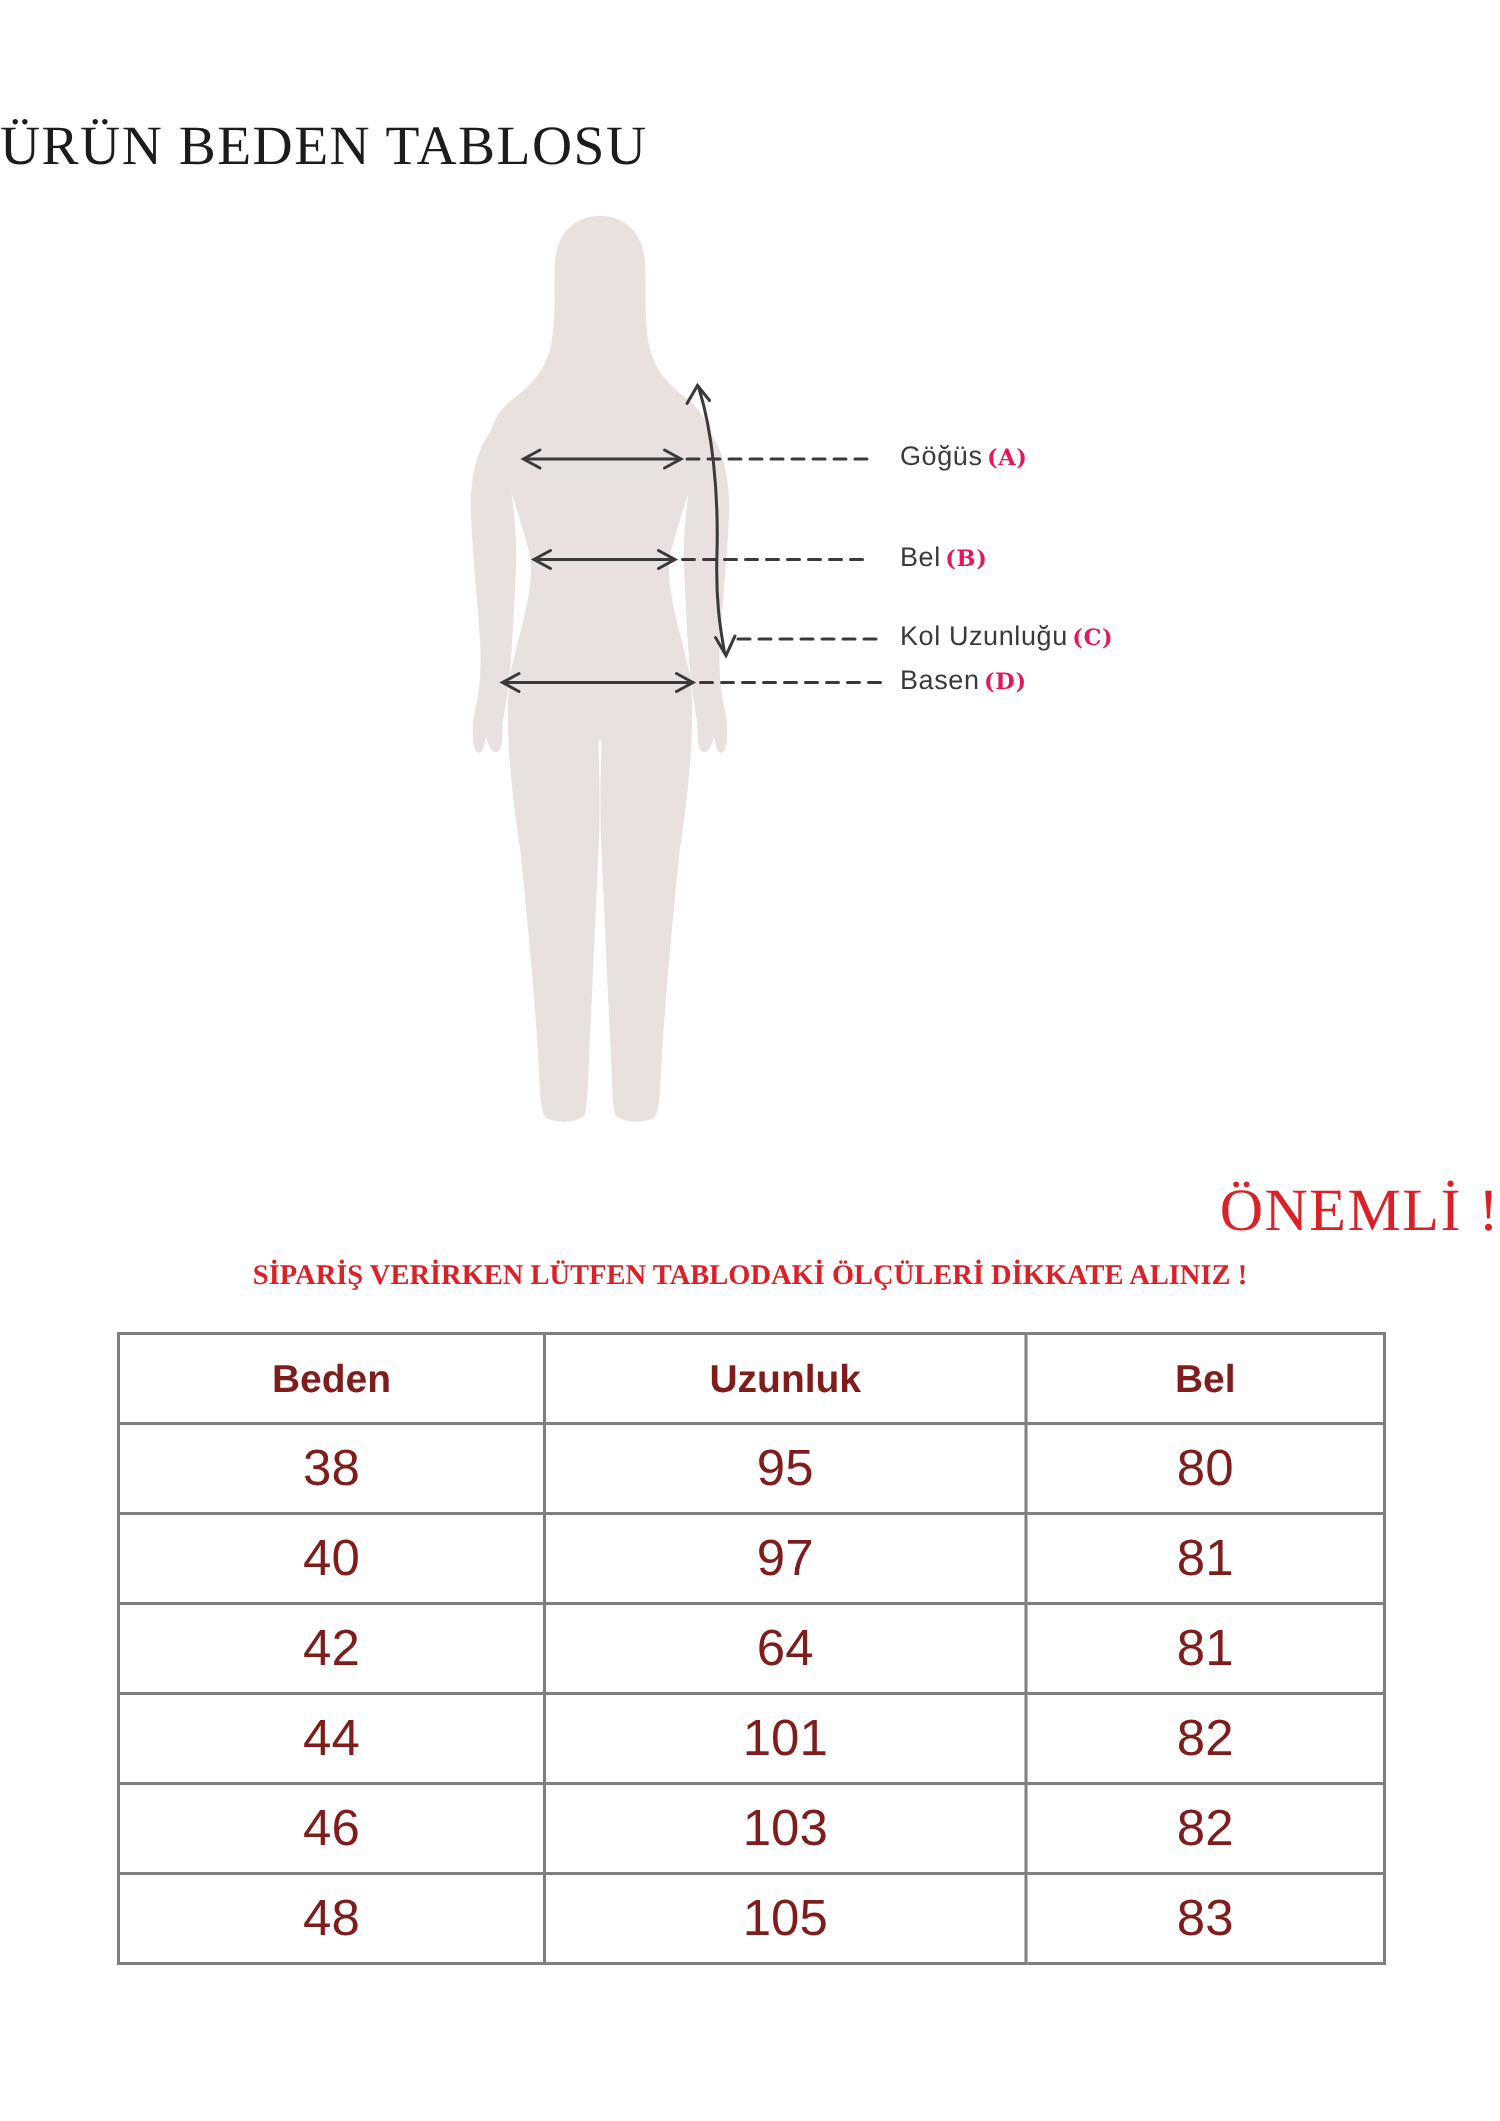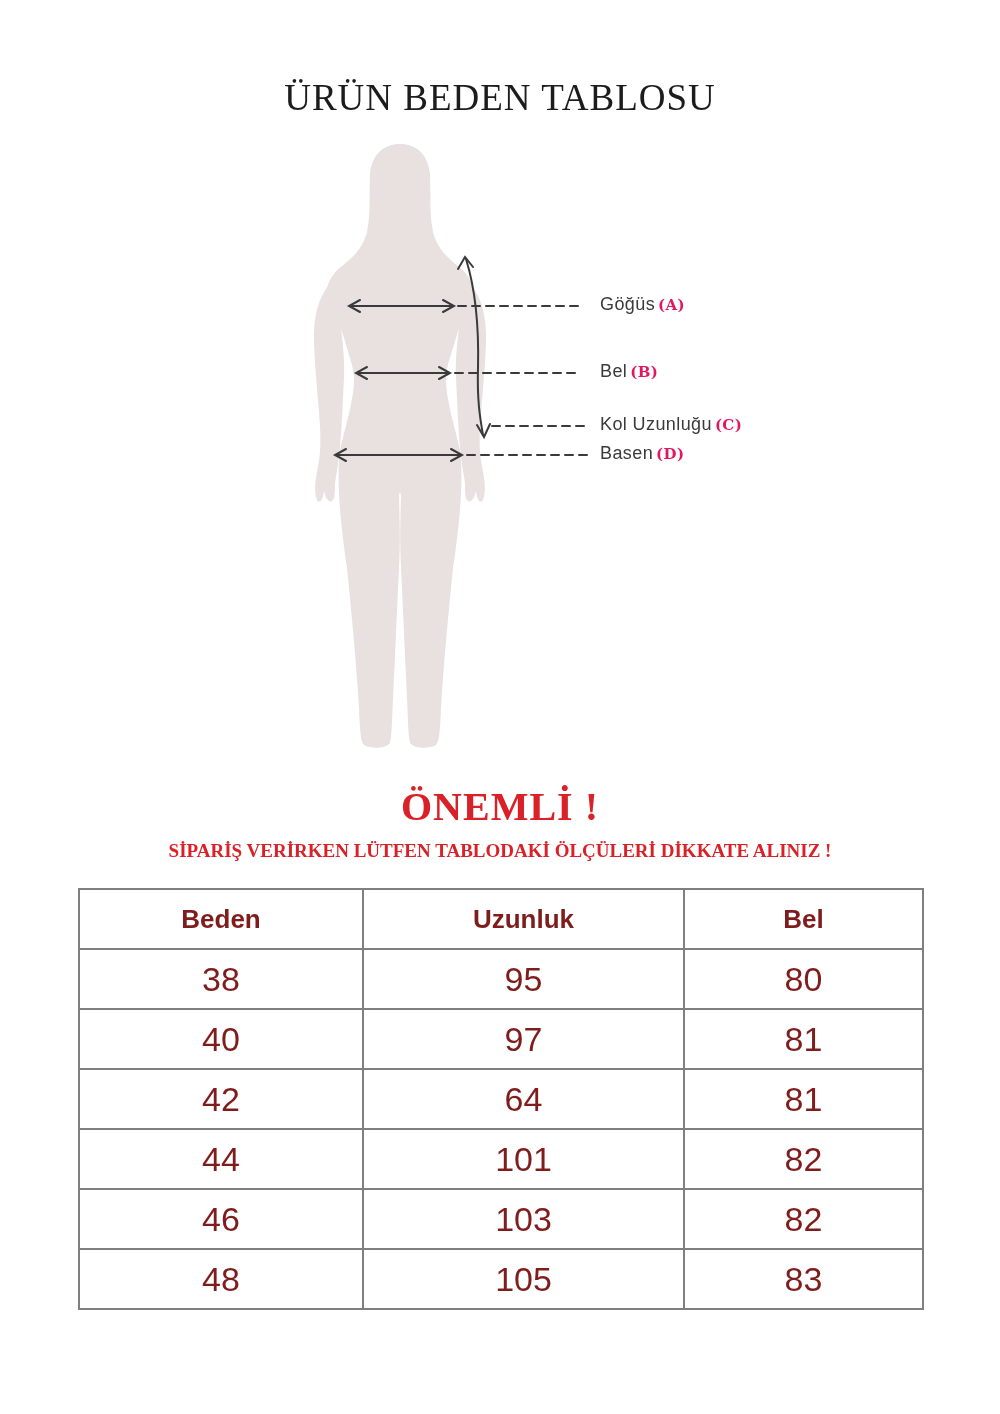--- a/index.html
+++ b/index.html
@@ -5,42 +5,41 @@
   html,body{margin:0;padding:0;background:#ffffff;}
   .page{
     position:relative;
     width:1000px;height:1414px;
     background:#ffffff;
     overflow:hidden;
     font-family:"Liberation Sans", sans-serif;
   }
   .page-title{
     position:absolute;top:76px;left:0;width:1000px;
-    text-align:center;
     font-family:"Liberation Serif", serif;
     font-size:37px;font-weight:400;letter-spacing:1px;
     color:#1c1c1c;
   }
   .diagram{position:absolute;top:138px;left:0;width:896px;height:630px;}
   .diagram svg{position:absolute;top:0;left:0;}
   .dlabel{
     position:absolute;
     font-size:18px;color:#3a3a3a;letter-spacing:0.4px;
     white-space:nowrap;
   }
   .dlabel .code{
     font-family:"DejaVu Serif", serif;
     font-weight:bold;font-size:15px;
     color:#e3175f;margin-left:3px;
   }
   .notice-heading{
     position:absolute;top:783px;left:0;width:1000px;
-    text-align:center;
+    text-align:right;
     font-family:"Liberation Serif", serif;
-    font-weight:bold;font-size:40px;letter-spacing:1px;
+    font-weight:normal;font-size:40px;letter-spacing:1px;
     color:#d92127;
   }
   .notice-message{
     position:absolute;top:840px;left:0;width:1000px;
     text-align:center;
     font-family:"Liberation Serif", serif;
     font-weight:bold;font-size:19px;
     color:#d92127;
   }
   table.size-table{

